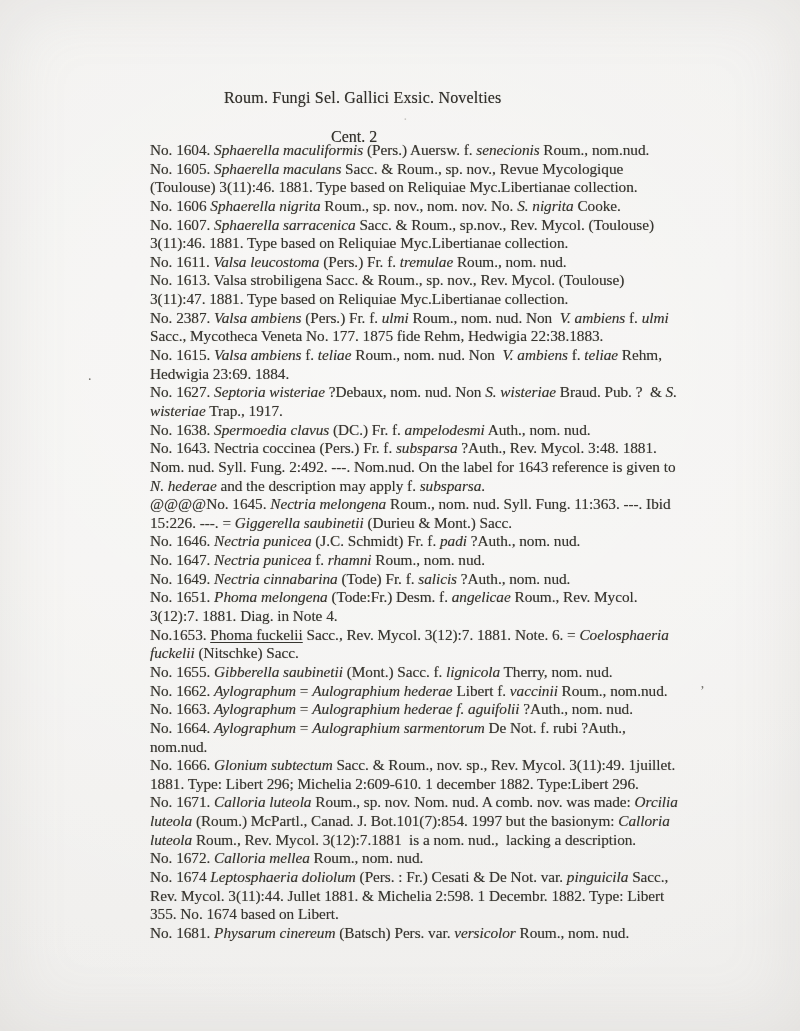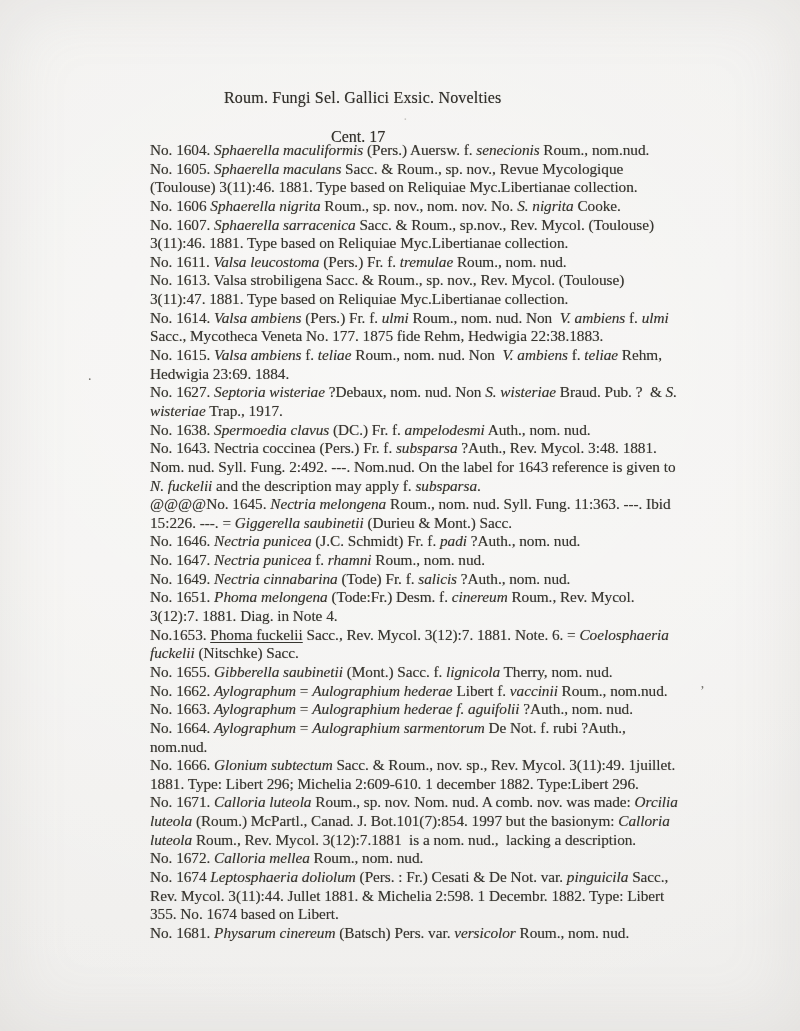--- a/index.html
+++ b/index.html
@@ -55,47 +55,47 @@
     font-size: 14px;
     color: rgba(70,68,62,0.75);
   }
   .artifact.faint { color: rgba(110,106,98,0.35); }
 </style>
 </head>
 <body>
 
 <div class="sheet" style="color: rgb(56, 54, 47);">
   <div class="doc-title">Roum. Fungi Sel. Gallici Exsic. Novelties</div>
-  <div class="doc-subtitle">Cent. 17</div>
+  <div class="doc-subtitle">Cent. 2</div>
   <div class="text-body">
       <div class="line"><span>No. 1604. </span><span class="it">Sphaerella maculiformis</span><span> (Pers.) Auersw. f. </span><span class="it">senecionis</span><span> Roum., nom.nud.</span></div>
       <div class="line"><span>No. 1605. </span><span class="it">Sphaerella maculans</span><span> Sacc. &amp; Roum., sp. nov., Revue Mycologique</span></div>
       <div class="line"><span>(Toulouse) 3(11):46. 1881. Type based on Reliquiae Myc.Libertianae collection.</span></div>
       <div class="line"><span>No. 1606 </span><span class="it">Sphaerella nigrita</span><span> Roum., sp. nov., nom. nov. No. </span><span class="it">S. nigrita</span><span> Cooke.</span></div>
       <div class="line"><span>No. 1607. </span><span class="it">Sphaerella sarracenica</span><span> Sacc. &amp; Roum., sp.nov., Rev. Mycol. (Toulouse)</span></div>
       <div class="line"><span>3(11):46. 1881. Type based on Reliquiae Myc.Libertianae collection.</span></div>
       <div class="line"><span>No. 1611. </span><span class="it">Valsa leucostoma</span><span> (Pers.) Fr. f. </span><span class="it">tremulae</span><span> Roum., nom. nud.</span></div>
       <div class="line"><span>No. 1613. Valsa strobiligena Sacc. &amp; Roum., sp. nov., Rev. Mycol. (Toulouse)</span></div>
       <div class="line"><span>3(11):47. 1881. Type based on Reliquiae Myc.Libertianae collection.</span></div>
-      <div class="line"><span>No. 1614. </span><span class="it">Valsa ambiens</span><span> (Pers.) Fr. f. </span><span class="it">ulmi</span><span> Roum., nom. nud. Non  </span><span class="it">V. ambiens</span><span> f. </span><span class="it">ulmi</span></div>
+      <div class="line"><span>No. 2387. </span><span class="it">Valsa ambiens</span><span> (Pers.) Fr. f. </span><span class="it">ulmi</span><span> Roum., nom. nud. Non  </span><span class="it">V. ambiens</span><span> f. </span><span class="it">ulmi</span></div>
       <div class="line"><span>Sacc., Mycotheca Veneta No. 177. 1875 fide Rehm, Hedwigia 22:38.1883.</span></div>
       <div class="line"><span>No. 1615. </span><span class="it">Valsa ambiens</span><span> f. </span><span class="it">teliae</span><span> Roum., nom. nud. Non  </span><span class="it">V. ambiens</span><span> f. </span><span class="it">teliae</span><span> Rehm,</span></div>
       <div class="line"><span>Hedwigia 23:69. 1884.</span></div>
       <div class="line"><span>No. 1627. </span><span class="it">Septoria wisteriae</span><span> ?Debaux, nom. nud. Non </span><span class="it">S. wisteriae</span><span> Braud. Pub. ?  &amp; </span><span class="it">S.</span></div>
       <div class="line"><span class="it">wisteriae</span><span> Trap., 1917.</span></div>
       <div class="line"><span>No. 1638. </span><span class="it">Spermoedia clavus</span><span> (DC.) Fr. f. </span><span class="it">ampelodesmi</span><span> Auth., nom. nud.</span></div>
       <div class="line"><span>No. 1643. Nectria coccinea (Pers.) Fr. f. </span><span class="it">subsparsa</span><span> ?Auth., Rev. Mycol. 3:48. 1881.</span></div>
       <div class="line"><span>Nom. nud. Syll. Fung. 2:492. ---. Nom.nud. On the label for 1643 reference is given to</span></div>
-      <div class="line"><span class="it">N. fuckelii</span><span> and the description may apply f. </span><span class="it">subsparsa</span><span>.</span></div>
+      <div class="line"><span class="it">N. hederae</span><span> and the description may apply f. </span><span class="it">subsparsa</span><span>.</span></div>
       <div class="line"><span>@@@@No. 1645. </span><span class="it">Nectria melongena</span><span> Roum., nom. nud. Syll. Fung. 11:363. ---. Ibid</span></div>
       <div class="line"><span>15:226. ---. = </span><span class="it">Giggerella saubinetii</span><span> (Durieu &amp; Mont.) Sacc.</span></div>
       <div class="line"><span>No. 1646. </span><span class="it">Nectria punicea</span><span> (J.C. Schmidt) Fr. f. </span><span class="it">padi</span><span> ?Auth., nom. nud.</span></div>
       <div class="line"><span>No. 1647. </span><span class="it">Nectria punicea</span><span> f. </span><span class="it">rhamni</span><span> Roum., nom. nud.</span></div>
       <div class="line"><span>No. 1649. </span><span class="it">Nectria cinnabarina</span><span> (Tode) Fr. f. </span><span class="it">salicis</span><span> ?Auth., nom. nud.</span></div>
-      <div class="line"><span>No. 1651. </span><span class="it">Phoma melongena</span><span> (Tode:Fr.) Desm. f. </span><span class="it">cinereum</span><span> Roum., Rev. Mycol.</span></div>
+      <div class="line"><span>No. 1651. </span><span class="it">Phoma melongena</span><span> (Tode:Fr.) Desm. f. </span><span class="it">angelicae</span><span> Roum., Rev. Mycol.</span></div>
       <div class="line"><span>3(12):7. 1881. Diag. in Note 4.</span></div>
       <div class="line"><span>No.1653. </span><span class="un">Phoma fuckelii</span><span> Sacc., Rev. Mycol. 3(12):7. 1881. Note. 6. = </span><span class="it">Coelosphaeria</span></div>
       <div class="line"><span class="it">fuckelii</span><span> (Nitschke) Sacc.</span></div>
       <div class="line"><span>No. 1655. </span><span class="it">Gibberella saubinetii</span><span> (Mont.) Sacc. f. </span><span class="it">lignicola</span><span> Therry, nom. nud.</span></div>
       <div class="line"><span>No. 1662. </span><span class="it">Aylographum</span><span> = </span><span class="it">Aulographium hederae</span><span> Libert f. </span><span class="it">vaccinii</span><span> Roum., nom.nud.</span></div>
       <div class="line"><span>No. 1663. </span><span class="it">Aylographum</span><span> = </span><span class="it">Aulographium hederae f. aguifolii</span><span> ?Auth., nom. nud.</span></div>
       <div class="line"><span>No. 1664. </span><span class="it">Aylographum</span><span> = </span><span class="it">Aulographium sarmentorum</span><span> De Not. f. rubi ?Auth.,</span></div>
       <div class="line"><span>nom.nud.</span></div>
       <div class="line"><span>No. 1666. </span><span class="it">Glonium subtectum</span><span> Sacc. &amp; Roum., nov. sp., Rev. Mycol. 3(11):49. 1juillet.</span></div>
       <div class="line"><span>1881. Type: Libert 296; Michelia 2:609-610. 1 december 1882. Type:Libert 296.</span></div>

